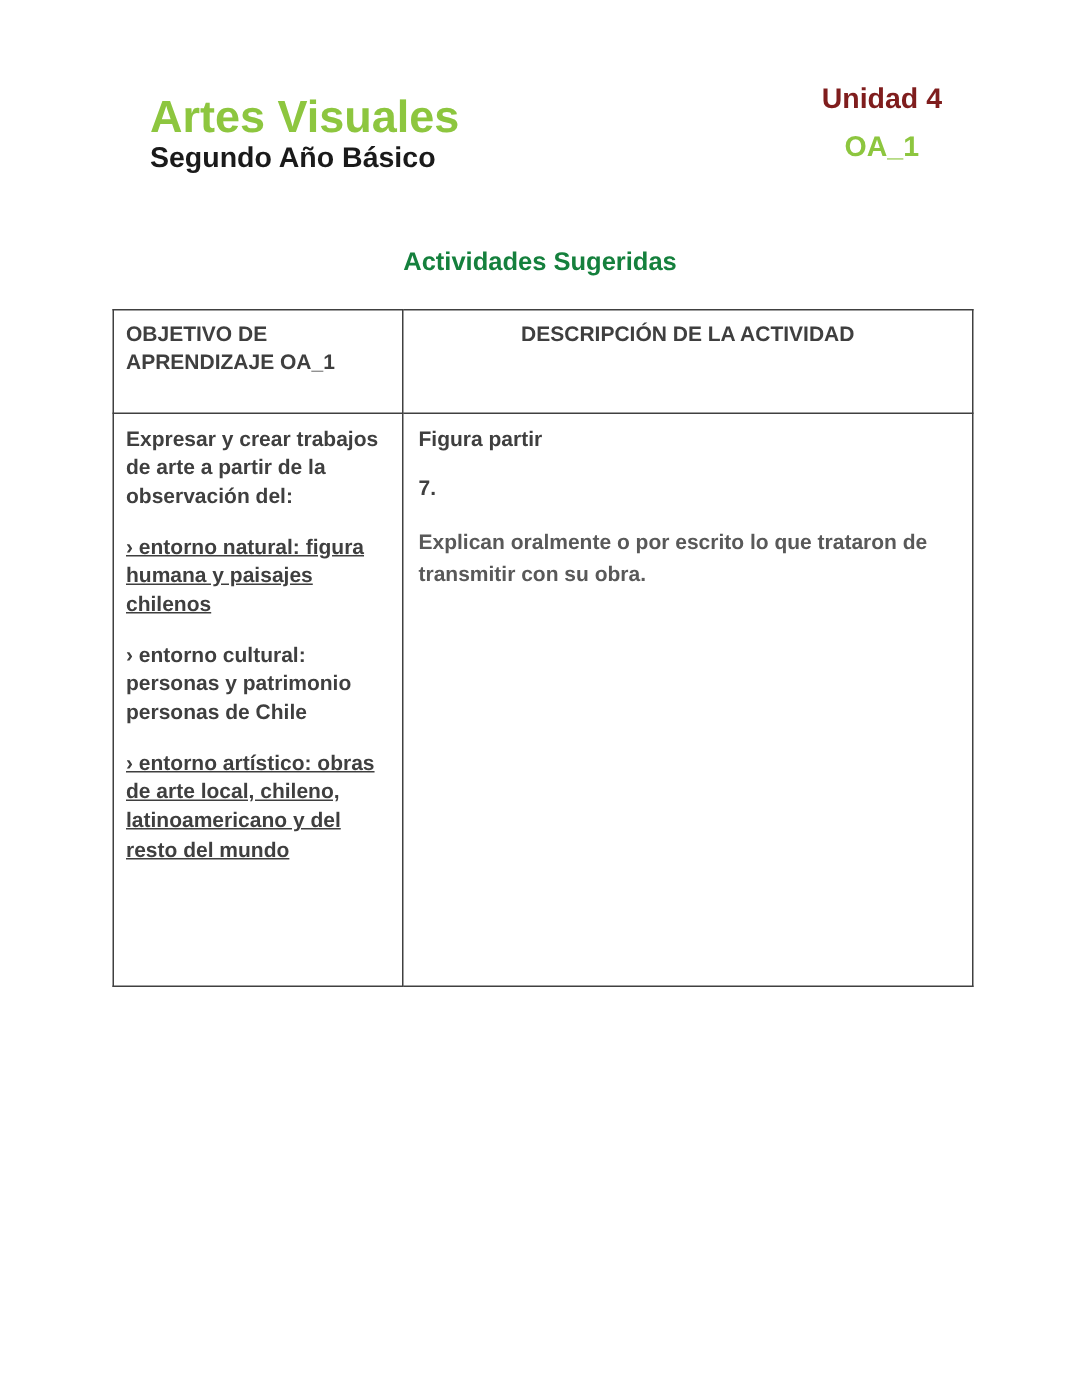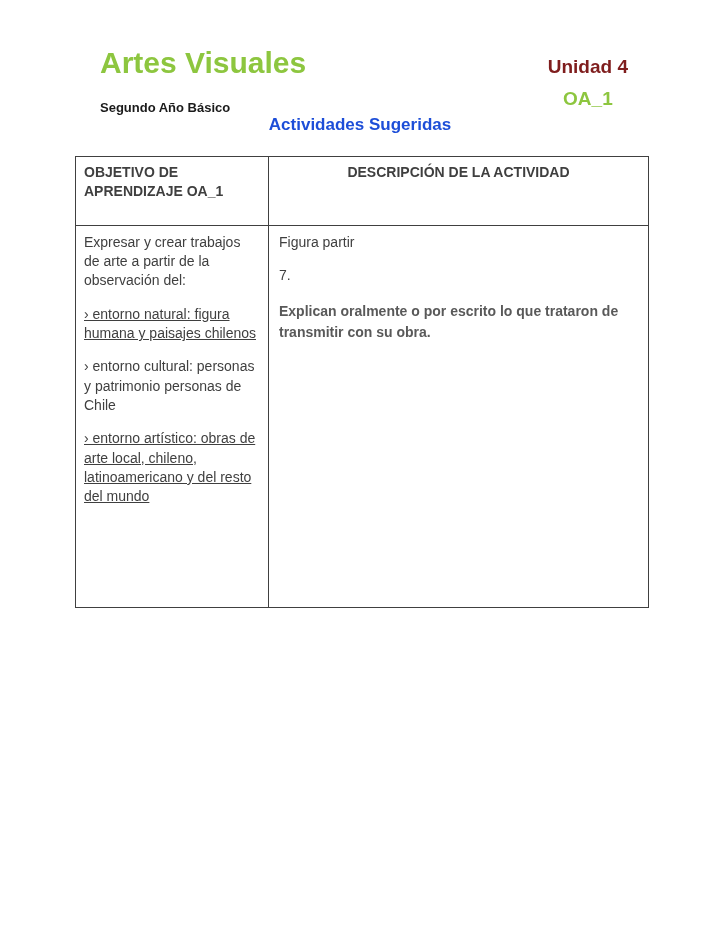--- a/index.html
+++ b/index.html
@@ -19,42 +19,44 @@
   .top-header {
     display: flex;
     justify-content: space-between;
     align-items: flex-start;
     padding: 46px 92px 0 100px;
   }
   .doc-title {
     font-size: 30px;
     font-weight: bold;
     line-height: 1.1;
+    margin-top: 16px;
   }
   .doc-subtitle {
-    font-size: 13px;
+    font-size: 19px;
     font-weight: bold;
     color: #1a1a1a;
-    margin-top: 21px;
+    margin-top: 0;
   }
   .unit-block {
     text-align: right;
     padding-top: 8px;
   }
   .unit-label, .oa-label {
     font-size: 19px;
     font-weight: bold;
     line-height: 1.35;
   }
   .oa-label { margin-top: 6px; text-align: center; }
   .section-title {
     text-align: center;
     font-size: 17px;
     font-weight: bold;
-    color: #1d4ed8;
+    color: #15803d;
+    margin-top: 48px;
   }
   table.activities {
     border-collapse: collapse;
     margin: 21px 0 0 75px;
     width: 570px;
     table-layout: fixed;
     border-radius: 17px;
   }
   table.activities th,
   table.activities td {
@@ -73,21 +75,21 @@
   th.col1 { text-align: left; }
   th.col2 { text-align: center; }
   td.obj-cell {
     height: 382px;
     padding: 7px 10px 7px 8px;
   }
   td.act-cell {
     padding: 7px 12px 7px 10px;
   }
   .obj-cell p, .act-cell p {
-    font-weight: normal;
+    font-weight: bold;
     color: #3f3f3f;
     line-height: 1.38;
     margin-bottom: 14px;
   }
   .obj-cell p.underline { text-decoration: underline; }
   .act-cell p.activity-number { margin-top: 6px; margin-bottom: 16px; }
   .act-cell p.activity-description {
     font-weight: bold;
     color: #595959;
     line-height: 1.45;

